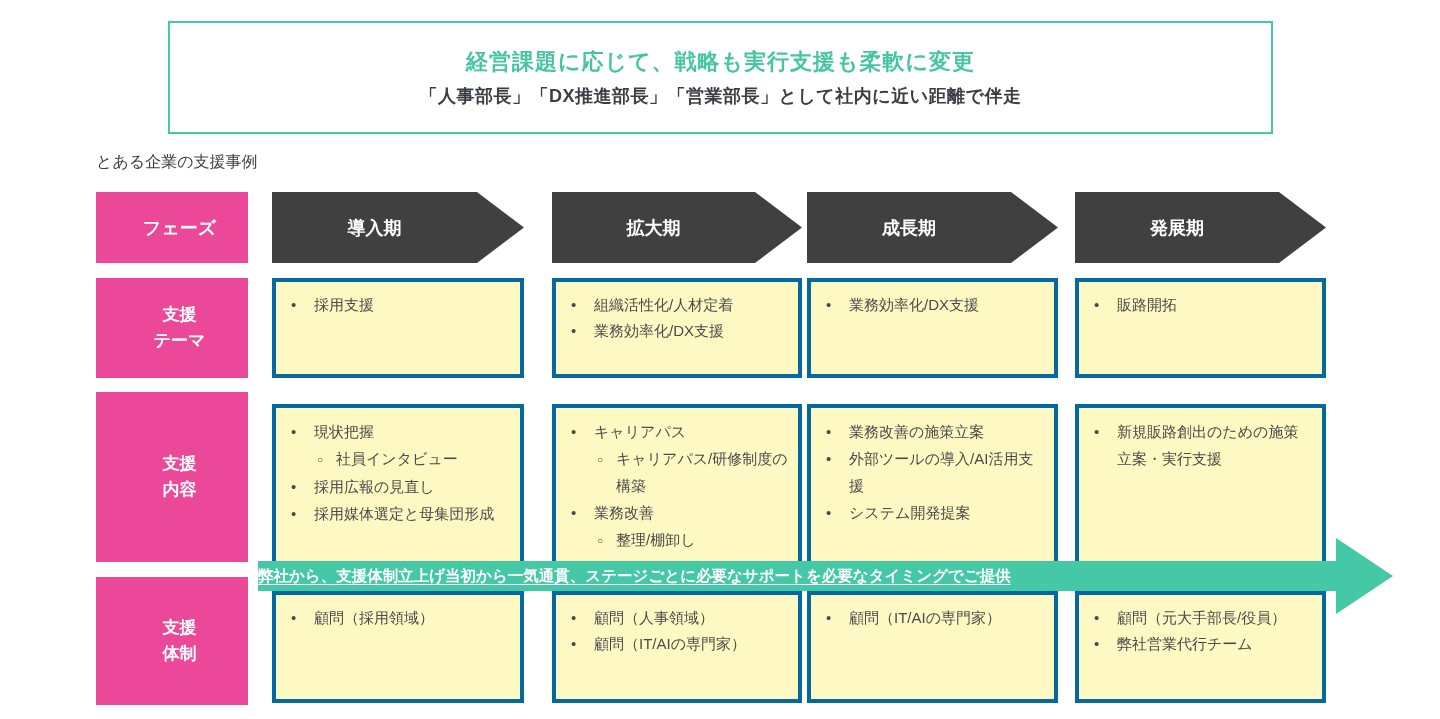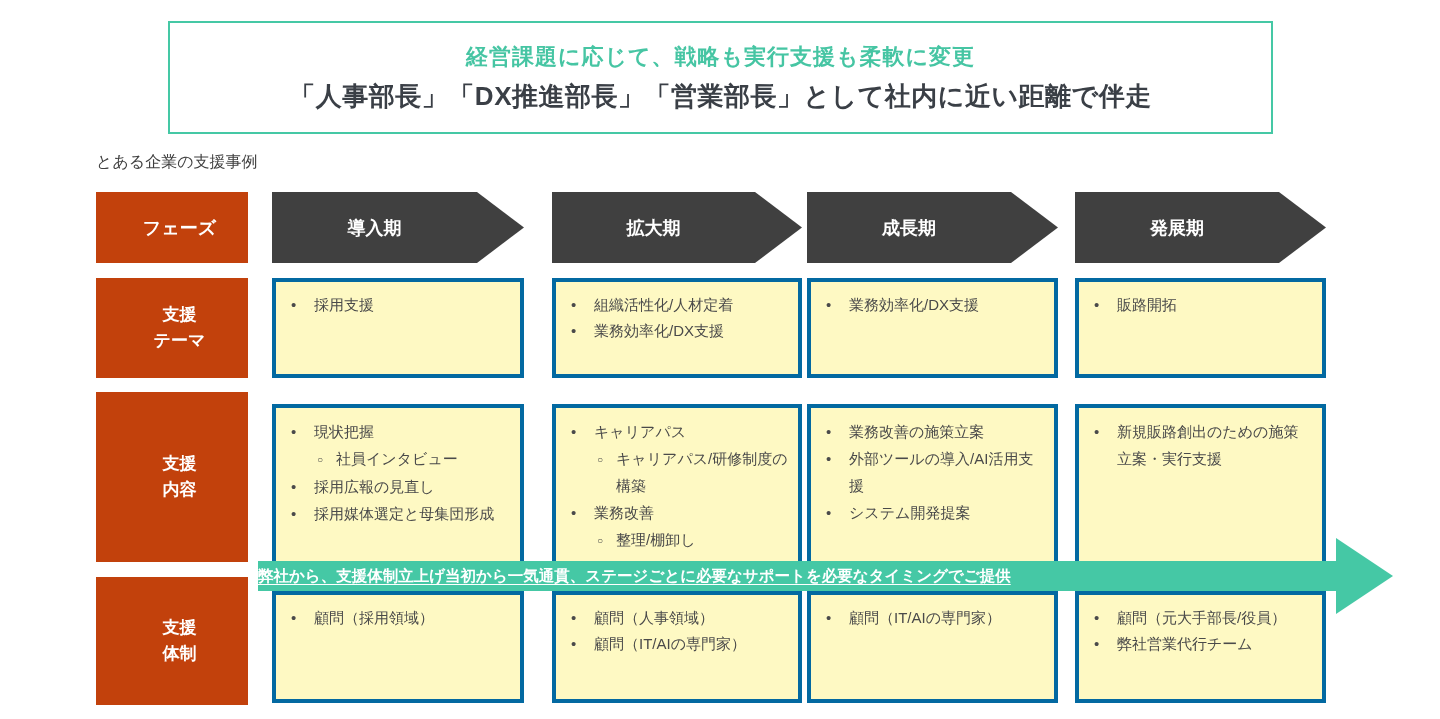--- a/index.html
+++ b/index.html
@@ -4,34 +4,34 @@
 <style>
   html,body{margin:0;padding:0;background:#ffffff;}
   body{font-family:"Liberation Sans","DejaVu Sans",sans-serif;}
   .stage{position:relative;width:1440px;height:719px;background:#ffffff;overflow:hidden;}
 
   
   .title-box{position:absolute;left:168px;top:21px;width:1105px;height:113px;
     border:2px solid #45c8a5;box-sizing:border-box;background:#ffffff;
     display:flex;flex-direction:column;align-items:center;justify-content:center;gap:7px;}
   .title-line1{font-size:22px;font-weight:bold;color:#46c5a3;letter-spacing:1px;}
-  .title-line2{font-size:26px;font-weight:bold;color:#3a3f46;letter-spacing:0.5px;}
+  .title-line2{font-size:18px;font-weight:bold;color:#3a3f46;letter-spacing:0.5px;}
 
   
   .caption{position:absolute;left:96px;top:152px;font-size:16px;color:#3f3f3f;}
 
   
   .rh{left:96px;width:152px;}
   .c1{left:272px;width:252px;}
   .c2{left:540px;width:250px;margin-left:12px;}
   .c3{left:807px;width:251px;}
   .c4{left:1075px;width:251px;}
 
   
-  .rowhdr{position:absolute;background:#c2410c;color:#ffffff;font-weight:bold;font-size:17px;
+  .rowhdr{position:absolute;background:#ec4899;color:#ffffff;font-weight:bold;font-size:17px;
     display:flex;flex-direction:column;align-items:center;justify-content:center;line-height:26px;
     box-sizing:border-box;padding-left:15px;}
   .hdr-phase{top:192px;height:71px;font-size:18px;}
   .hdr-theme{top:278px;height:100px;}
   .hdr-content{top:392px;height:170px;}
   .hdr-structure{top:577px;height:128px;}
 
   
   .arrow{position:absolute;top:192px;height:71px;background:#404040;color:#ffffff;
     font-weight:bold;font-size:18px;display:flex;align-items:center;justify-content:center;

